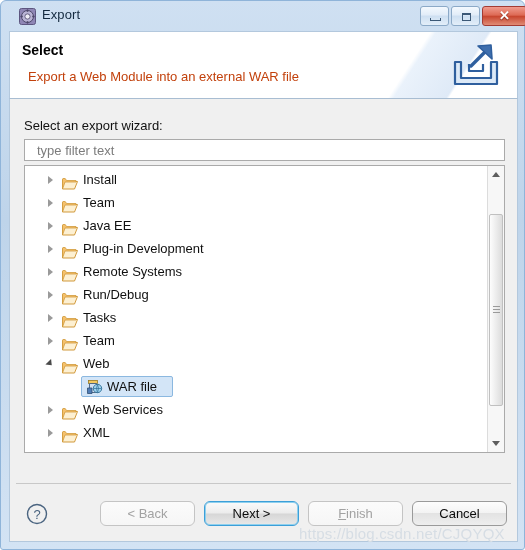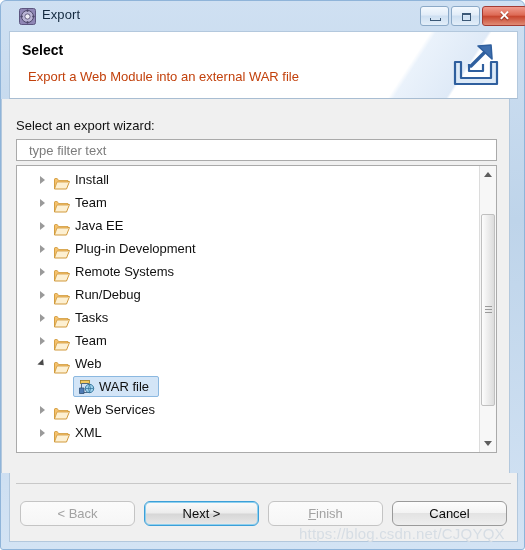--- a/index.html
+++ b/index.html
@@ -131,21 +131,21 @@
   }
   .header-icon {
     position: absolute;
     right: 12px; top: 6px;
     width: 58px; height: 56px;
   }
 
   
   .page {
     position: absolute;
-    left: 0; top: 98px;
+    left: 8px; top: 98px;
     width: 509px;
     height: 374px;
     background: #f0f0f0;
     border-left: 1px solid #b3c8dd;
     border-right: 1px solid #b3c8dd;
     box-sizing: border-box;
   }
   .field-label {
     position: absolute;
     left: 14px; top: 19px;
@@ -221,21 +221,21 @@
     color: #101010;
   }
   .tree-row.child .leaf-box {
     position: absolute;
     left: 56px; top: 1px;
     height: 21px;
     box-sizing: border-box;
     background: #d3e5f7;
     border: 1px solid #8bb8e0;
     border-radius: 2px;
-    padding: 0 9px 0 25px;
+    padding: 0 15px 0 25px;
     line-height: 19px;
     font-size: 13px;
     color: #101010;
   }
   .war-icon {
     position: absolute;
     left: 4px; top: 2px;
     width: 17px; height: 16px;
   }
 
@@ -321,21 +321,21 @@
     left: 16px; top: 30px;
     width: 22px; height: 22px;
   }
   .btnrow {
     position: absolute;
     right: 10px; top: 28px;
     display: flex;
     gap: 9px;
   }
   .btn {
-    width: 115px;
+    width: 95px;
     height: 25px;
     box-sizing: border-box;
     border: 1px solid #9a9a9a;
     border-radius: 6px;
     background: linear-gradient(to bottom, #fdfdfd 0%, #f3f3f3 48%, #e3e3e3 50%, #eeeeee 100%);
     font-family: "Liberation Sans", sans-serif;
     font-size: 13px;
     color: #0c0c0c;
     text-align: center;
     line-height: 23px;

